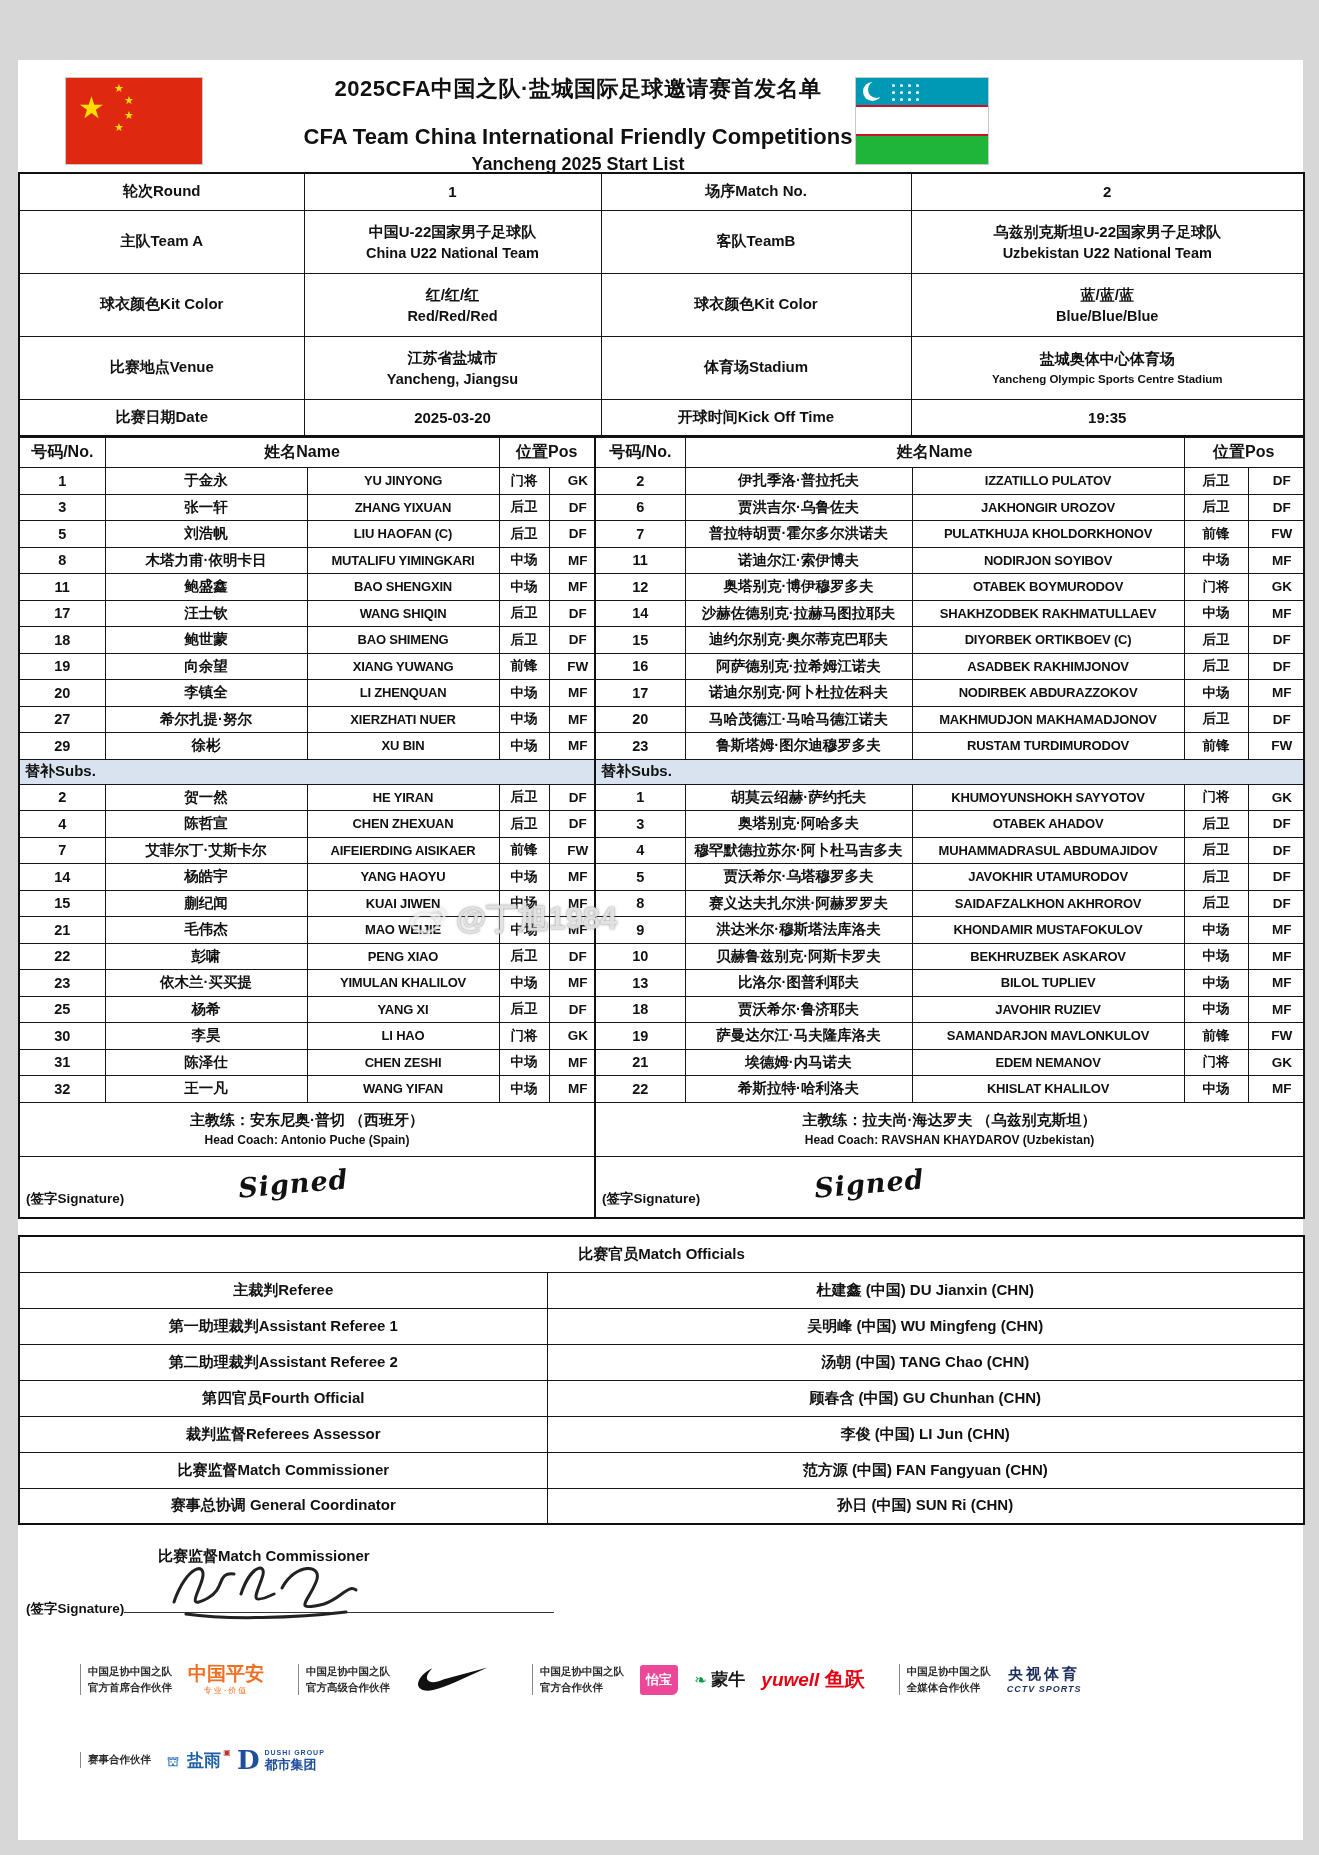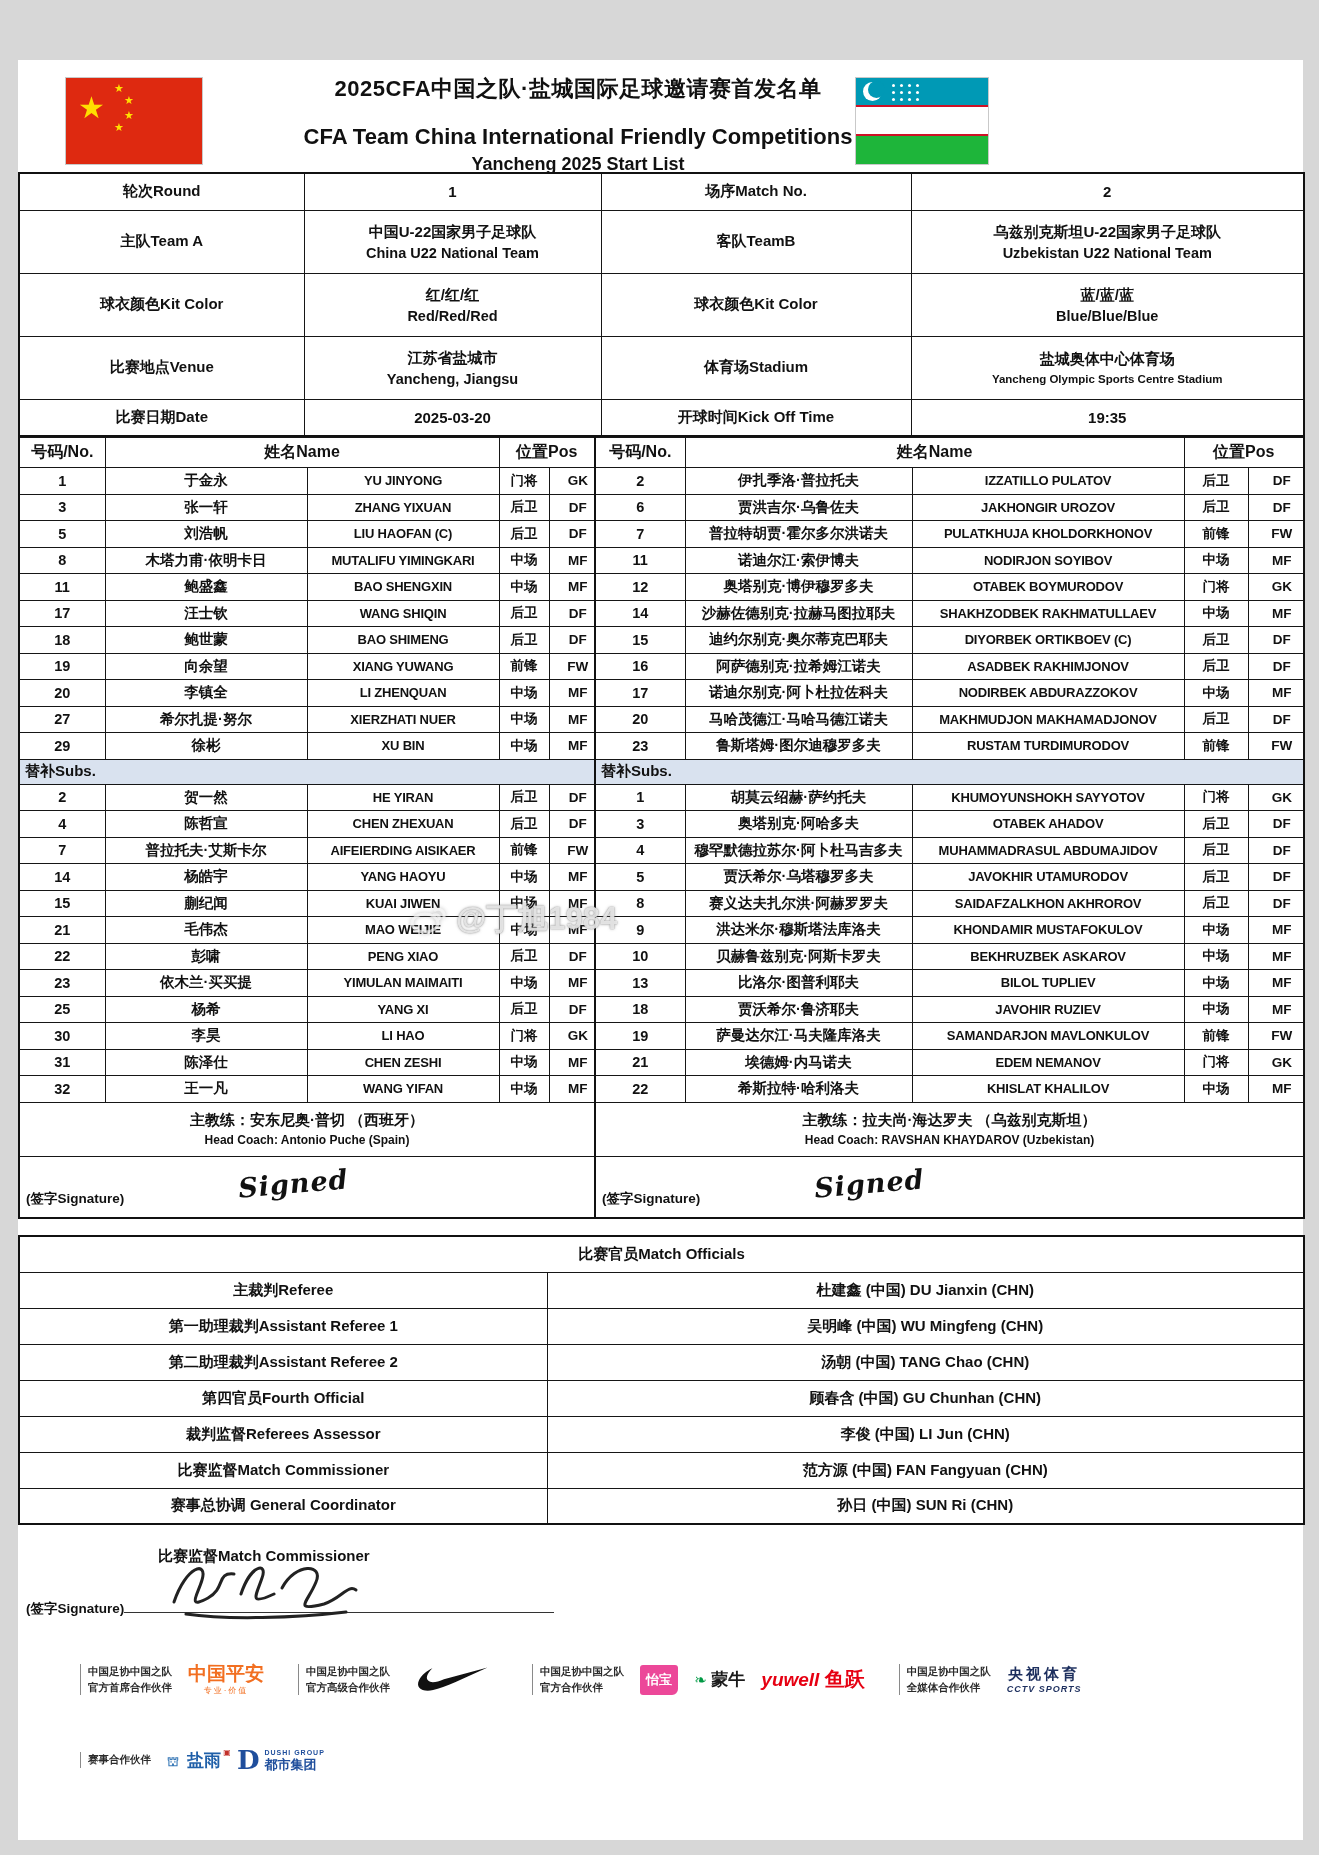--- a/index.html
+++ b/index.html
@@ -359,21 +359,21 @@
           <td class="c-pos_cn">后卫</td>
           <td class="c-pos_en">DF</td>
           <td class="c-no thick-left">3</td>
           <td class="c-cn">奥塔别克·阿哈多夫</td>
           <td class="c-en">OTABEK AHADOV</td>
           <td class="c-pos_cn">后卫</td>
           <td class="c-pos_en">DF</td>
         </tr>
         <tr>
           <td class="c-no">7</td>
-          <td class="c-cn">普拉托夫·艾斯卡尔</td>
+          <td class="c-cn">艾菲尔丁·艾斯卡尔</td>
           <td class="c-en">AIFEIERDING AISIKAER</td>
           <td class="c-pos_cn">前锋</td>
           <td class="c-pos_en">FW</td>
           <td class="c-no thick-left">4</td>
           <td class="c-cn">穆罕默德拉苏尔·阿卜杜马吉多夫</td>
           <td class="c-en">MUHAMMADRASUL ABDUMAJIDOV</td>
           <td class="c-pos_cn">后卫</td>
           <td class="c-pos_en">DF</td>
         </tr>
         <tr>
@@ -420,21 +420,21 @@
           <td class="c-pos_en">DF</td>
           <td class="c-no thick-left">10</td>
           <td class="c-cn">贝赫鲁兹别克·阿斯卡罗夫</td>
           <td class="c-en">BEKHRUZBEK ASKAROV</td>
           <td class="c-pos_cn">中场</td>
           <td class="c-pos_en">MF</td>
         </tr>
         <tr>
           <td class="c-no">23</td>
           <td class="c-cn">依木兰·买买提</td>
-          <td class="c-en">YIMULAN MAIMAITI</td>
+          <td class="c-en">YIMULAN KHALILOV</td>
           <td class="c-pos_cn">中场</td>
           <td class="c-pos_en">MF</td>
           <td class="c-no thick-left">13</td>
           <td class="c-cn">比洛尔·图普利耶夫</td>
           <td class="c-en">BILOL TUPLIEV</td>
           <td class="c-pos_cn">中场</td>
           <td class="c-pos_en">MF</td>
         </tr>
         <tr>
           <td class="c-no">25</td>

